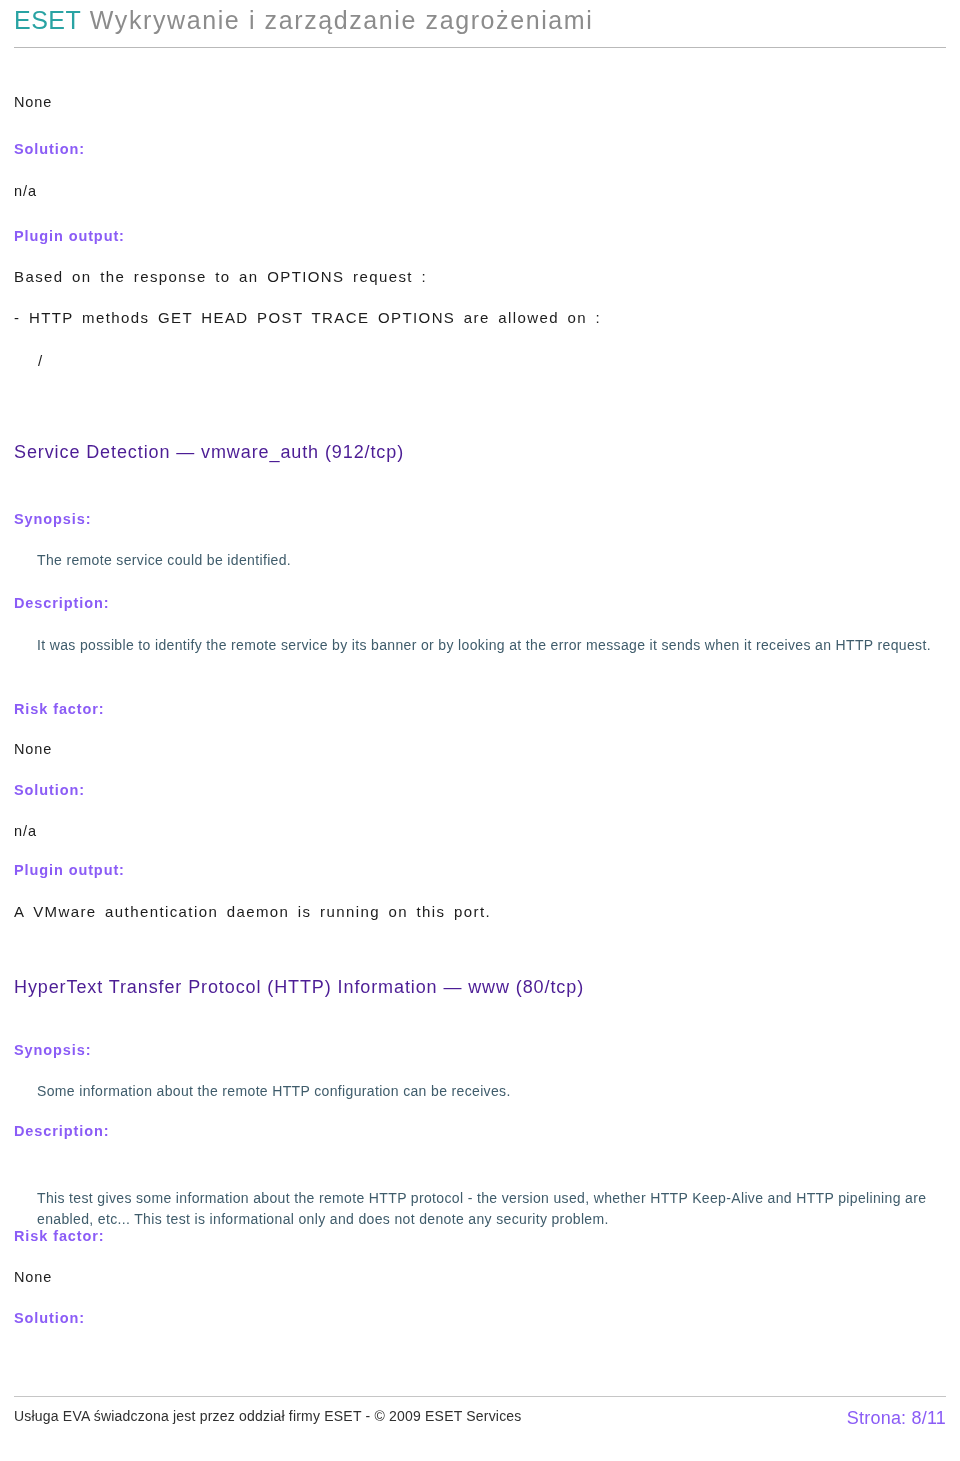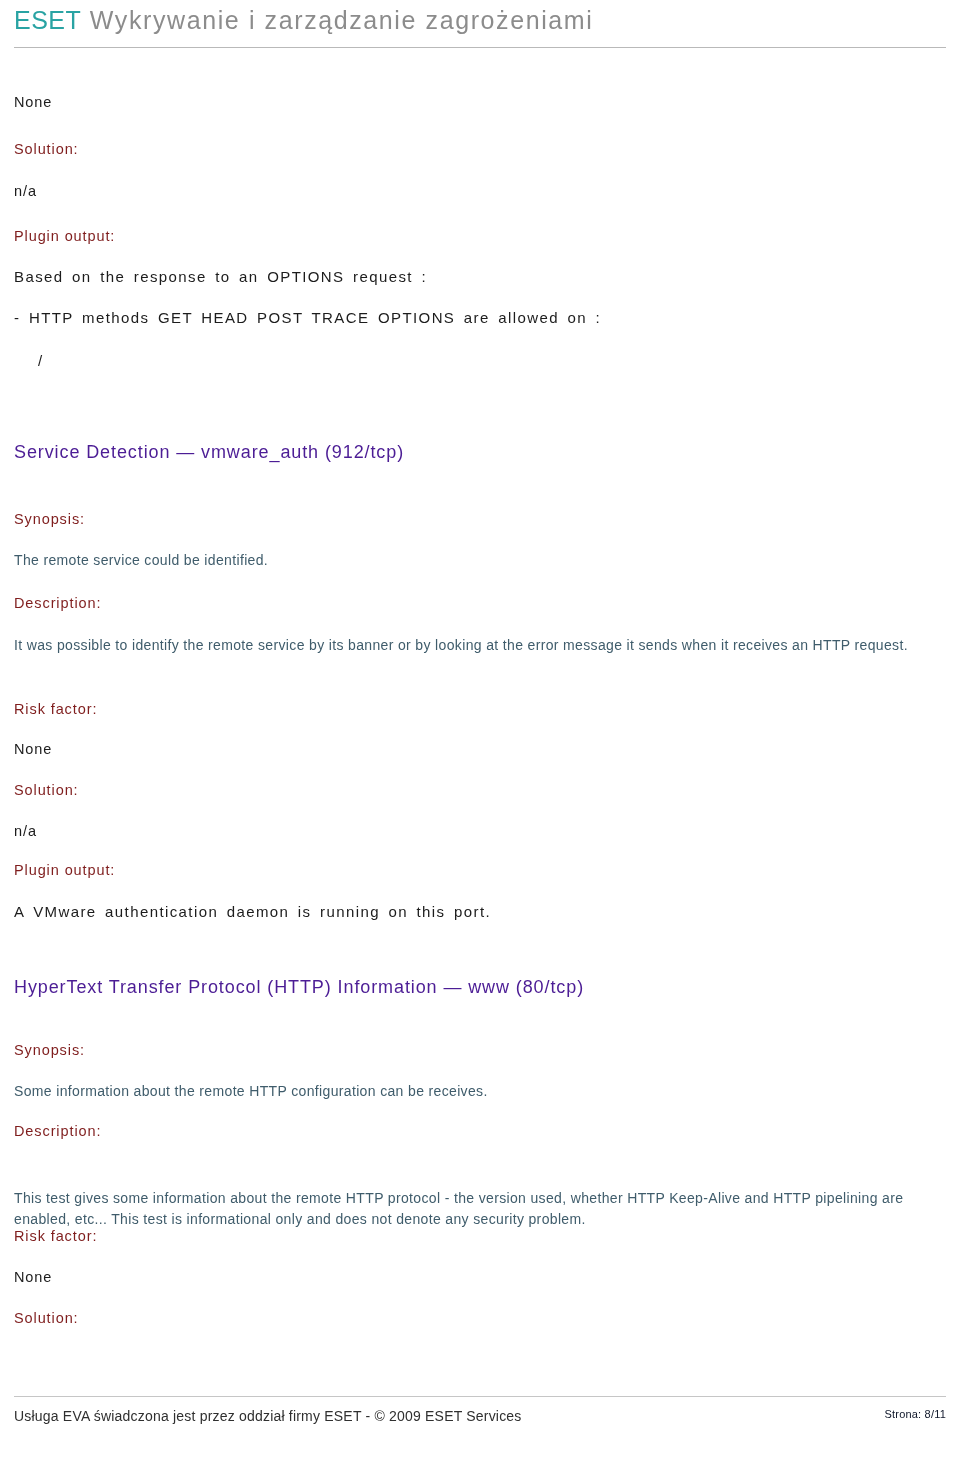--- a/index.html
+++ b/index.html
@@ -62,41 +62,42 @@
     top: 52px;
     width: 960px;
   }
   .blk {
     position: absolute;
     white-space: pre-wrap;
   }
   
   .lbl {
     font-size: 14.5px;
-    font-weight: normal;
+    font-weight: bold;
     letter-spacing: 0.9px;
-    color: #7f1d1d;
+    color: #8b5cf6;
   }
   
   .val-mono {
     font-size: 14.5px;
     letter-spacing: 0.9px;
     color: #1c1c1c;
   }
   .sec-title {
     font-size: 18px;
     color: #4c1d95;
     letter-spacing: 0.9px;
     white-space: nowrap;
   }
   .para {
     font-size: 14px;
     color: #3f5c6b;
     letter-spacing: 0.35px;
     line-height: 21px;
+    margin-left: 23px;
   }
   .mono-wide {
     font-size: 15px;
     letter-spacing: 1.4px;
     color: #1c1c1c;
     word-spacing: 3px;
   }
 
   
   .footer-rule {
@@ -113,22 +114,22 @@
     top: 1408px;
     font-size: 14px;
     color: #2f2f2f;
     letter-spacing: 0.2px;
     white-space: nowrap;
   }
   .footer-right {
     position: absolute;
     right: 14px;
     top: 1408px;
-    font-size: 11px;
-    color: #0f172a;
+    font-size: 18px;
+    color: #8b5cf6;
     letter-spacing: 0.2px;
     white-space: nowrap;
   }
 </style>
 </head>
 <body>
 
 <div class="page">
 
   <div class="header">

